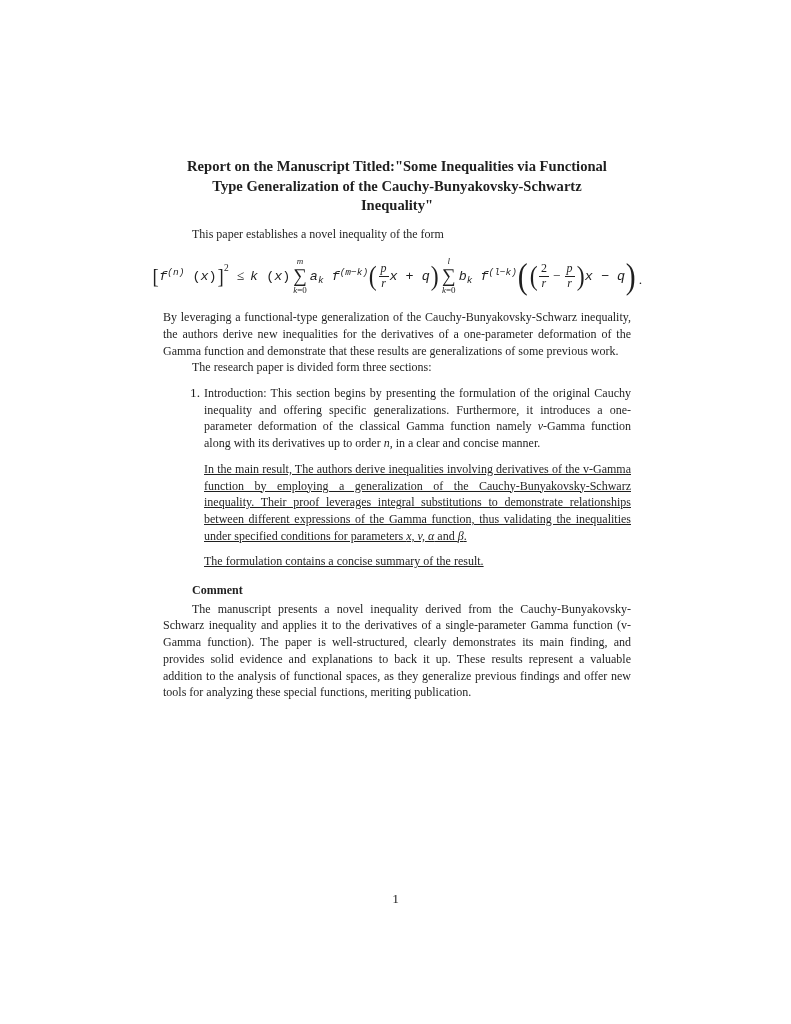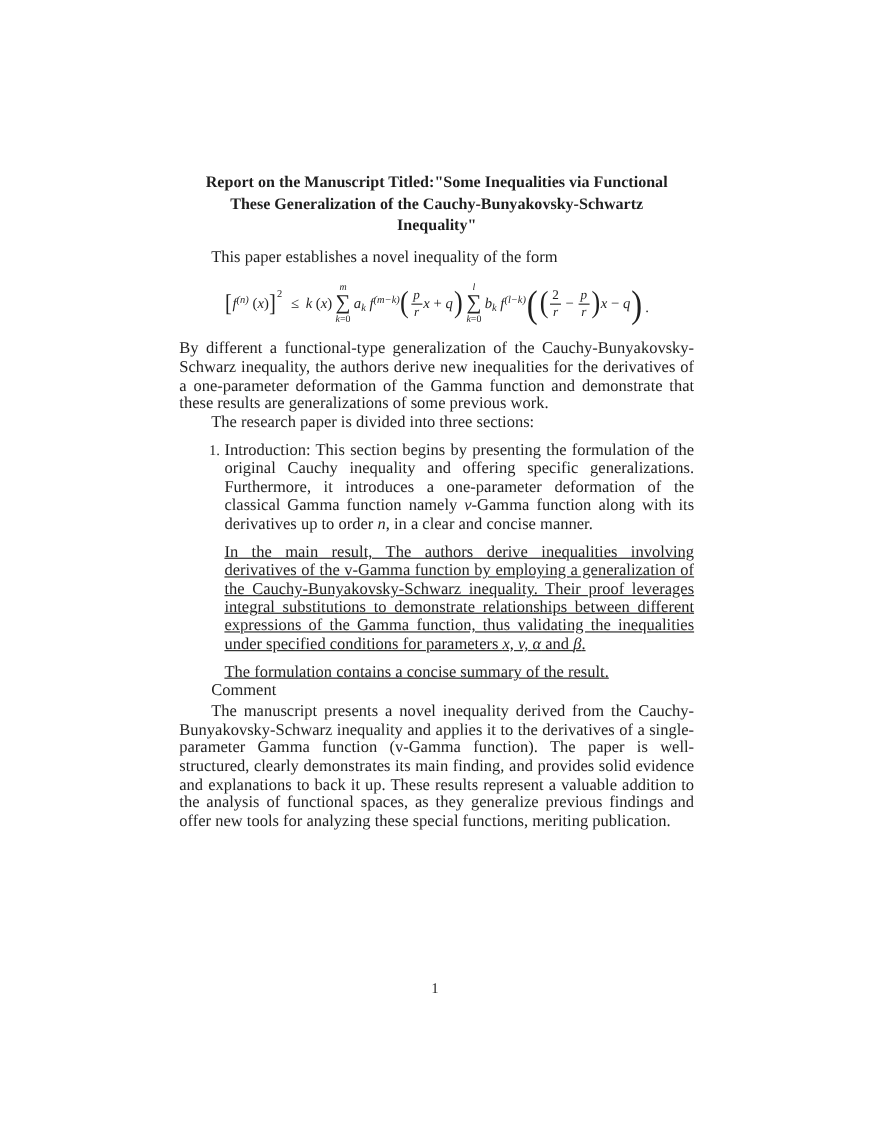--- a/index.html
+++ b/index.html
@@ -17,41 +17,41 @@
     width:468px;
   }
   .title {
     font-weight:bold;
     text-align:center;
     font-size:14.6px;
     line-height:19.5px;
   }
   .p {
     margin:0;
-    font-size:15px;
+    font-size:12px;
     line-height:16.7px;
     text-align:justify;
   }
   .indent { text-indent:29px; }
   .mt9  { margin-top:9px;text-decoration:underline; }
   .mt10 { margin-top:10px; }
   .mi { font-style:italic; }
   .sup { font-size:9.5px; position:relative; top:-5px; }
   .sub { font-size:9.5px; position:relative; top:3px; }
 
   
   .eq {
     display:flex;
     justify-content:center;
     align-items:center;
     margin:10px 0 9px;
     font-size:13.4px;
     height:48px;
   }
-  .eq .run { white-space:pre; }
+  .eq .run { white-space:pre;font-family:Liberation Mono, monospace; }
   .delim { line-height:1; font-weight:normal; transform:scaleX(0.85); }
   .delim.br { font-size:22px; }
   .delim.p1 { font-size:28px; }
   .delim.p2 { font-size:35px; }
   .pow { font-size:9.5px; position:relative; top:-8px; margin-right:2px; }
   .rel { margin:0 6px; }
   .sum {
     display:inline-flex;
     flex-direction:column;
     align-items:center;
@@ -68,41 +68,41 @@
     margin:0 1px;
   }
   .frac .num { border-bottom:1px solid #1f1f1f; padding:0 2px; }
   .minus { margin:0 3px; }
   .dot { position:relative; top:4px; margin-left:2px; }
 
   
   .list-item { position:relative; padding-left:41px; margin-top:9px; }
   .li-num { position:absolute; left:27px; top:0; font-size:13.4px; line-height:16.7px; }
   .comment-head {
-    font-weight:normal;
+    font-weight:bold;
     text-indent:29px;
-    margin-top:0;
+    margin-top:12px;
     margin-bottom:2px;
   }
   .pageno {
     position:absolute;
     left:0; right:0; top:891px;
     text-align:center;
     font-size:13.4px;
   }
 </style>
 </head>
 <body>
 
 <div class="page">
   <div class="content">
 
     <div class="title">
       <div>Report on the Manuscript Titled:"Some Inequalities via Functional</div>
-      <div>These Generalization of the Cauchy-Bunyakovsky-Schwartz</div>
+      <div>Type Generalization of the Cauchy-Bunyakovsky-Schwartz</div>
       <div>Inequality"</div>
     </div>
 
     <p class="p indent mt10">This paper establishes a novel inequality of the form</p>
 
     <div class="eq">
       <span class="delim br">[</span>
       <span class="run"><span class="mi">f</span><span class="mi sup">(n)</span><span> (</span><span class="mi">x</span><span>)</span></span>
       <span class="delim br">]</span>
       <span class="pow">2</span>
@@ -137,22 +137,22 @@
       <span class="frac">
         <span class="num mi">p</span>
         <span class="den mi">r</span>
       </span>
       <span class="delim p1">)</span>
       <span class="run"><span class="mi">x</span><span> − </span><span class="mi">q</span></span>
       <span class="delim p2">)</span>
       <span class="dot">.</span>
     </div>
 
-    <p class="p">By different a functional-type generalization of the Cauchy-Bunyakovsky-Schwarz inequality, the authors derive new inequalities for the derivatives of a one-parameter deformation of the Gamma function and demonstrate that these results are generalizations of some previous work.</p>
-    <p class="p indent">The research paper is divided into three sections:</p>
+    <p class="p">By leveraging a functional-type generalization of the Cauchy-Bunyakovsky-Schwarz inequality, the authors derive new inequalities for the derivatives of a one-parameter deformation of the Gamma function and demonstrate that these results are generalizations of some previous work.</p>
+    <p class="p indent">The research paper is divided form three sections:</p>
 
     <div class="list-item">
       <span class="li-num">1.</span>
       <p class="p"><span>Introduction: This section begins by presenting the formulation of the original Cauchy inequality and offering specific generalizations. Furthermore, it introduces a one-parameter deformation of the classical Gamma function namely </span><span class="mi">v</span><span>-Gamma function along with its derivatives up to order </span><span class="mi">n</span><span>, in a clear and concise manner.</span></p>
       <p class="p mt9"><span>In the main result, The authors derive inequalities involving derivatives of the v-Gamma function by employing a generalization of the Cauchy-Bunyakovsky-Schwarz inequality. Their proof leverages integral substitutions to demonstrate relationships between different expressions of the Gamma function, thus validating the inequalities under specified conditions for parameters </span><span class="mi">x, v, α</span><span> and </span><span class="mi">β</span><span>.</span></p>
       <p class="p mt9">The formulation contains a concise summary of the result.</p>
     </div>
 
     <p class="p comment-head">Comment</p>
     <p class="p indent">The manuscript presents a novel inequality derived from the Cauchy-Bunyakovsky-Schwarz inequality and applies it to the derivatives of a single-parameter Gamma function (v-Gamma function). The paper is well-structured, clearly demonstrates its main finding, and provides solid evidence and explanations to back it up. These results represent a valuable addition to the analysis of functional spaces, as they generalize previous findings and offer new tools for analyzing these special functions, meriting publication.</p>

